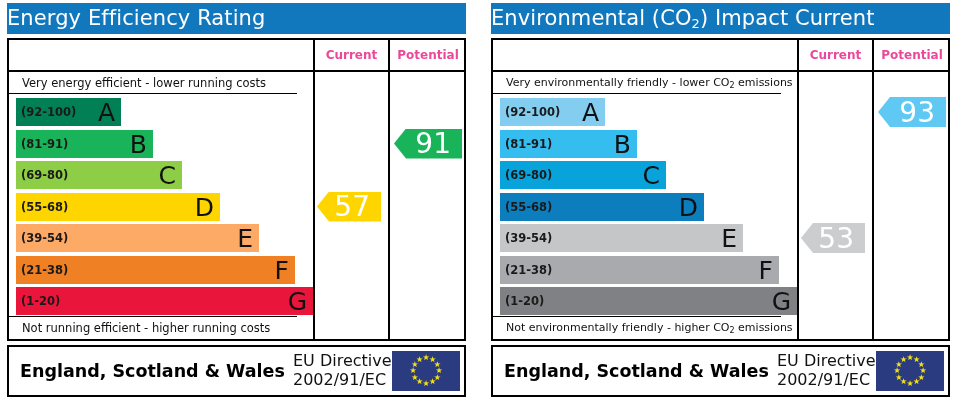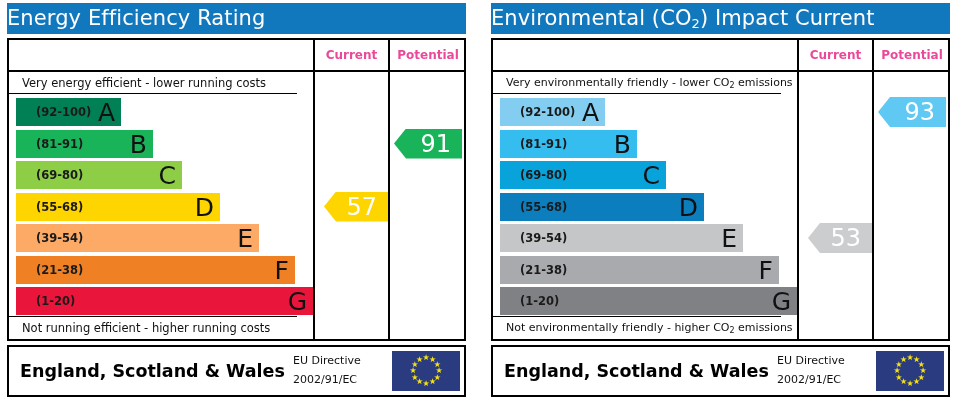--- a/index.html
+++ b/index.html
@@ -48,49 +48,49 @@
   .epc.right .cap sub{font-size:8px;vertical-align:baseline;position:relative;top:2px;}
 
   
   .bands{position:absolute;left:0;top:55px;width:304px;height:221px;}
   .band{
     position:absolute;left:7px;height:28px;
     display:flex;align-items:center;box-sizing:border-box;
   }
   .band .rng{
     font-size:11.5px;font-weight:bold;color:#1a1a1a;
-    padding-left:20px;white-space:nowrap;
+    padding-left:5px;white-space:nowrap;
   }
   .band .letter{
     position:absolute;right:6px;top:50%;transform:translateY(-50%);
     font-size:25px;font-weight:400;color:#111;line-height:1;
   }
 
   
   .arrow{
     position:absolute;height:30px;
     display:flex;align-items:center;justify-content:flex-end;
-    color:#fff;font-size:24px;padding-right:11px;box-sizing:border-box;
+    color:#fff;font-size:28px;padding-right:11px;box-sizing:border-box;
     clip-path:polygon(12px 0, 100% 0, 100% 100%, 12px 100%, 0 50%);
   }
-  .arrow.cur{left:315px;width:64px;}
+  .arrow.cur{left:308px;width:64px;}
   .arrow.pot{left:385px;width:68px;}
 
   
   .footer{
     position:absolute;left:7px;top:345px;width:459px;height:52px;
     border:2px solid #000;box-sizing:border-box;background:#fff;
   }
   .foot-country{
     position:absolute;left:11px;top:0;height:48px;line-height:48px;
     font-size:17.5px;font-weight:bold;color:#000;white-space:nowrap;
   }
   .foot-directive{
     position:absolute;left:284px;top:4px;width:110px;
-    font-size:11px;color:#111;line-height:19px;text-align:left;
+    font-size:16px;color:#111;line-height:19px;text-align:left;
   }
   .eu-flag{
     position:absolute;right:4px;top:4px;width:68px;height:40px;
     background:#2b3b80;overflow:hidden;
   }
   .eu-flag .star{
     position:absolute;color:#f5e214;font-size:8px;line-height:8px;
     transform:translate(-50%,-50%);
   }
 </style>

